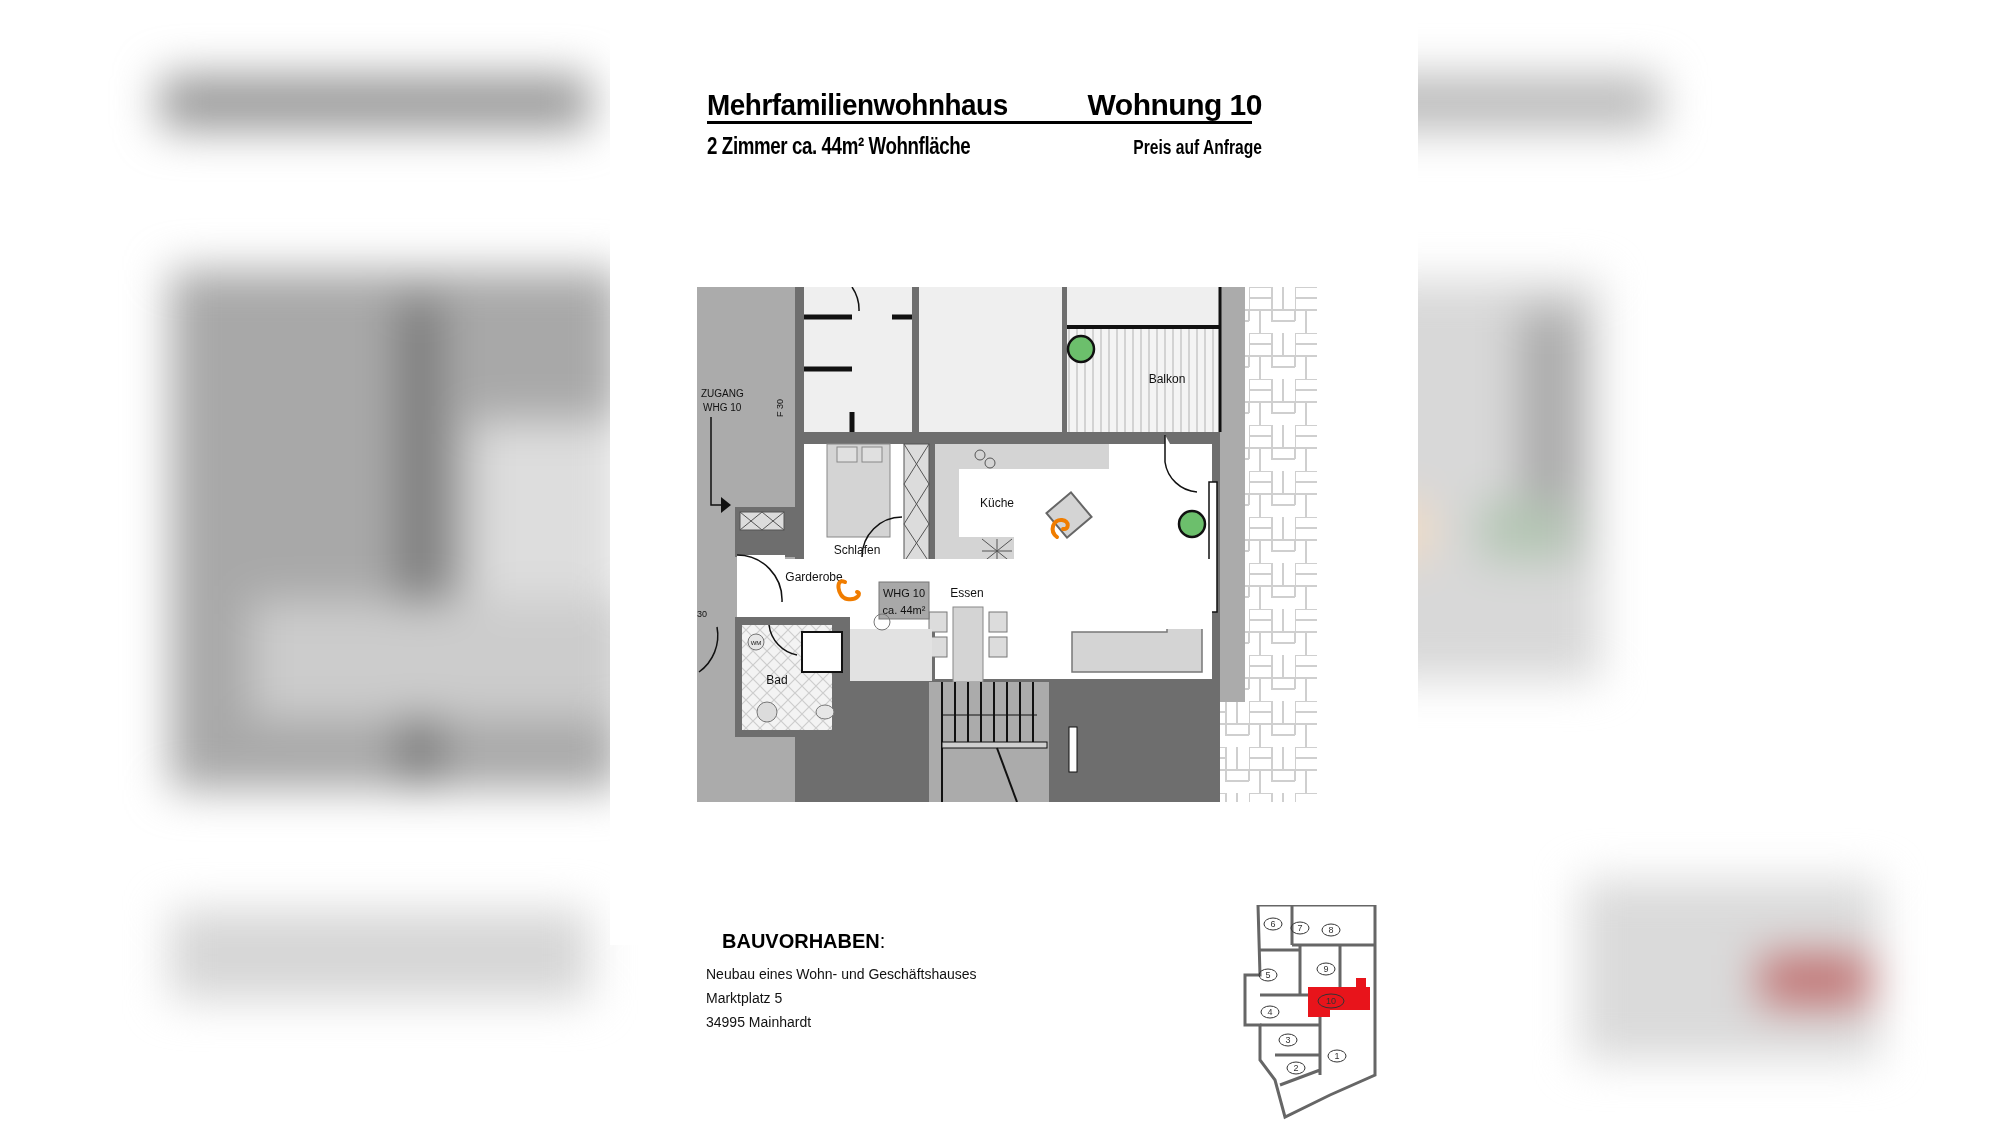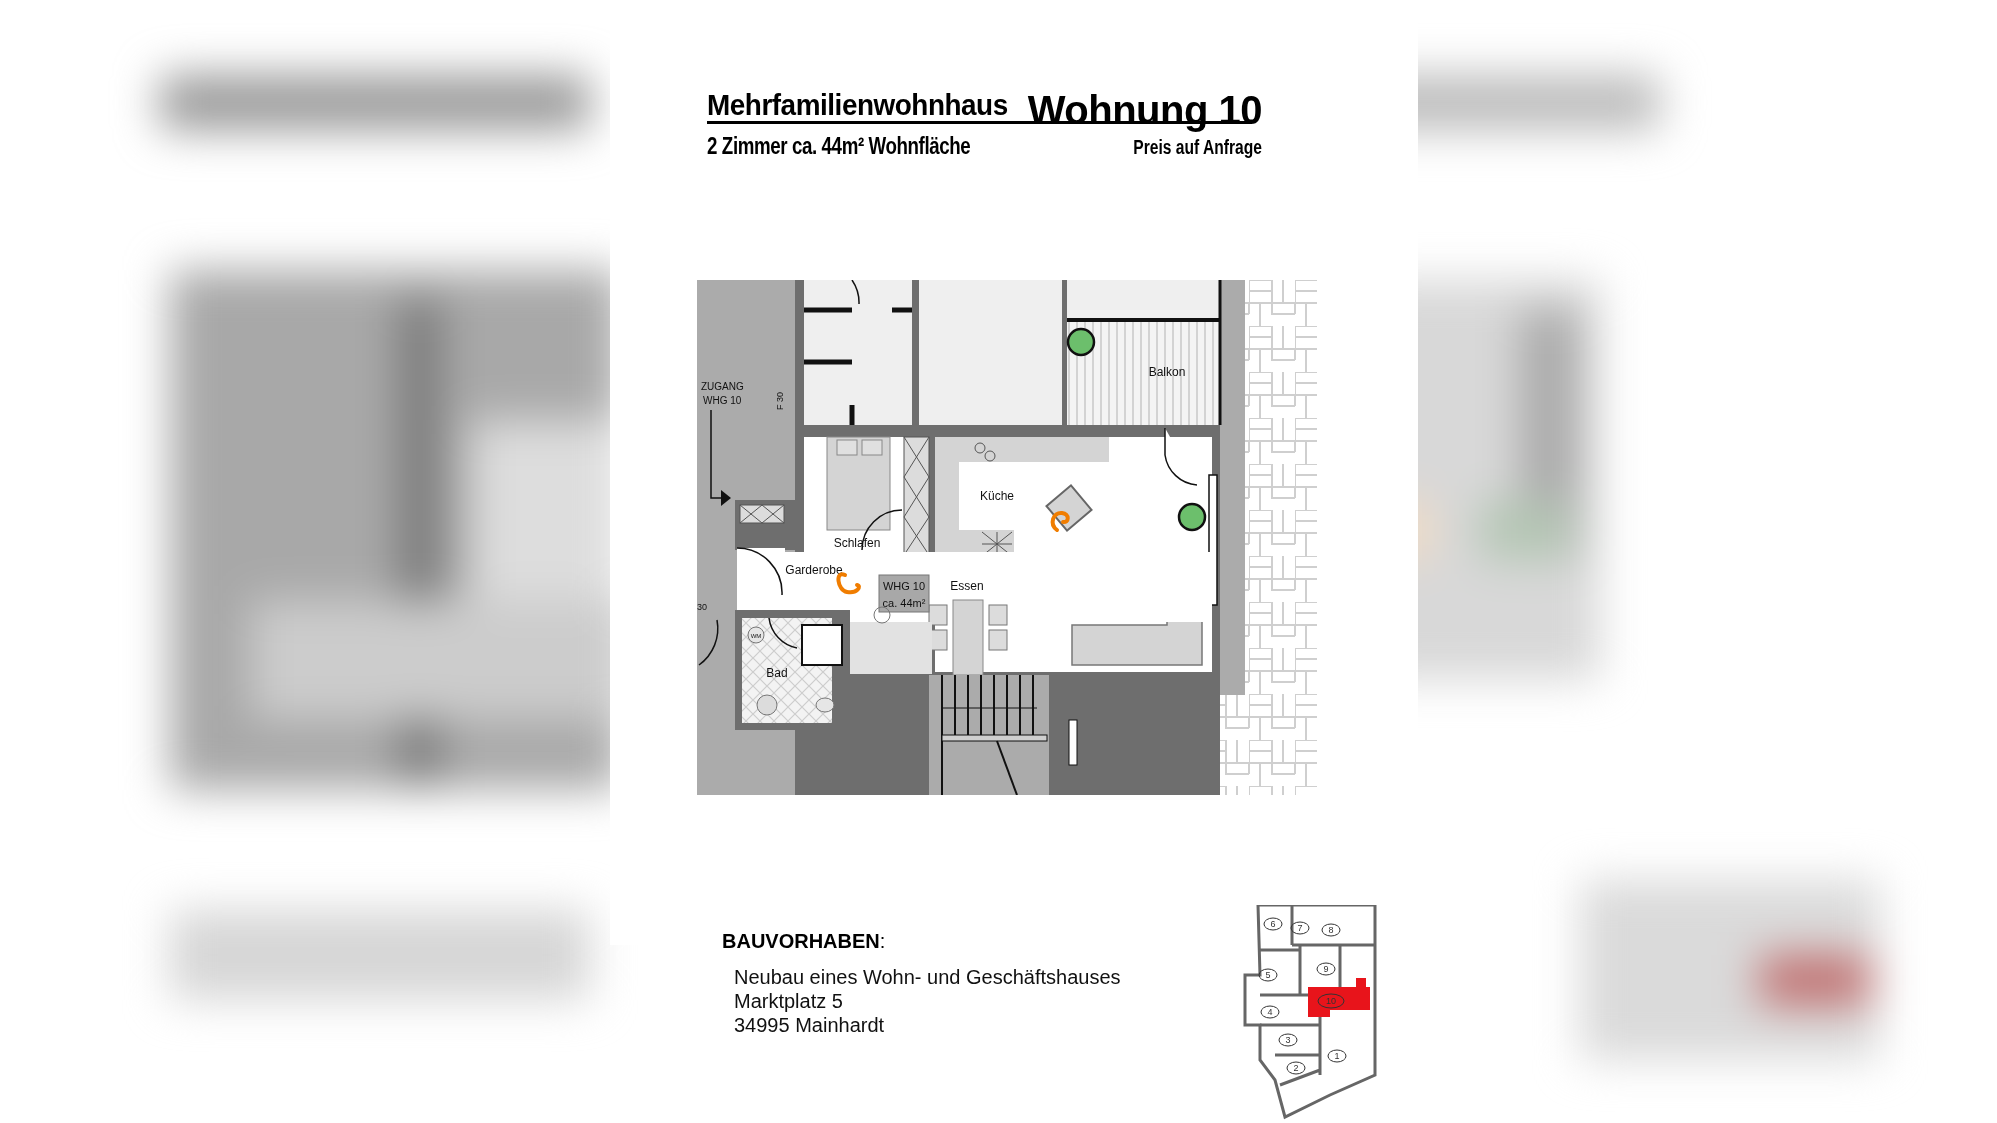--- a/index.html
+++ b/index.html
@@ -18,44 +18,44 @@
   
   .page {
     position:absolute; left:610px; top:0; width:808px; height:945px;
     background:#ffffff;
   }
   .hdr-title {
     position:absolute; left:97px; top:88px; font-size:30px; font-weight:bold;
     color:#000; letter-spacing:-0.5px; transform:scaleX(0.93); transform-origin:left top;
   }
   .hdr-unit {
-    position:absolute; right:156px; top:88px; font-size:40px; font-weight:bold;
+    position:absolute; right:156px; top:88px; font-size:30px; font-weight:bold;
     color:#000; letter-spacing:-0.5px;
   }
   .hdr-rule {
     position:absolute; left:97px; top:121px; width:545px; height:3px; background:#000;
   }
   .hdr-sub {
     position:absolute; left:97px; top:132px; font-size:24px; font-weight:bold;
     color:#000; transform:scaleX(0.78); transform-origin:left top; letter-spacing:-0.5px;
   }
   .hdr-price {
     position:absolute; right:156px; top:136px; font-size:20px; font-weight:bold;
     color:#000; transform:scaleX(0.78); transform-origin:right top;
   }
   .plan {
-    position:absolute; left:87px; top:280px; width:620px; height:515px;
+    position:absolute; left:87px; top:287px; width:620px; height:515px;
   }
   .plan svg { display:block; }
   .footer-head {
     position:absolute; left:96px; top:930px; font-size:20px; font-weight:bold; color:#000;margin-left:16px;
   }
   .footer-head .colon { font-weight:normal; }
   .footer-line {
-    position:absolute; left:96px; font-size:20px; color:#111;margin-left:28px;
+    position:absolute; left:96px; font-size:14px; color:#111;
   }
   .minimap {
     position:absolute; left:630px; top:905px; width:150px; height:215px;
   }
   .lbl { font-family:"Liberation Sans", sans-serif; fill:#111; }
 </style>
 </head>
 <body>
 
 <div class="backdrop">

